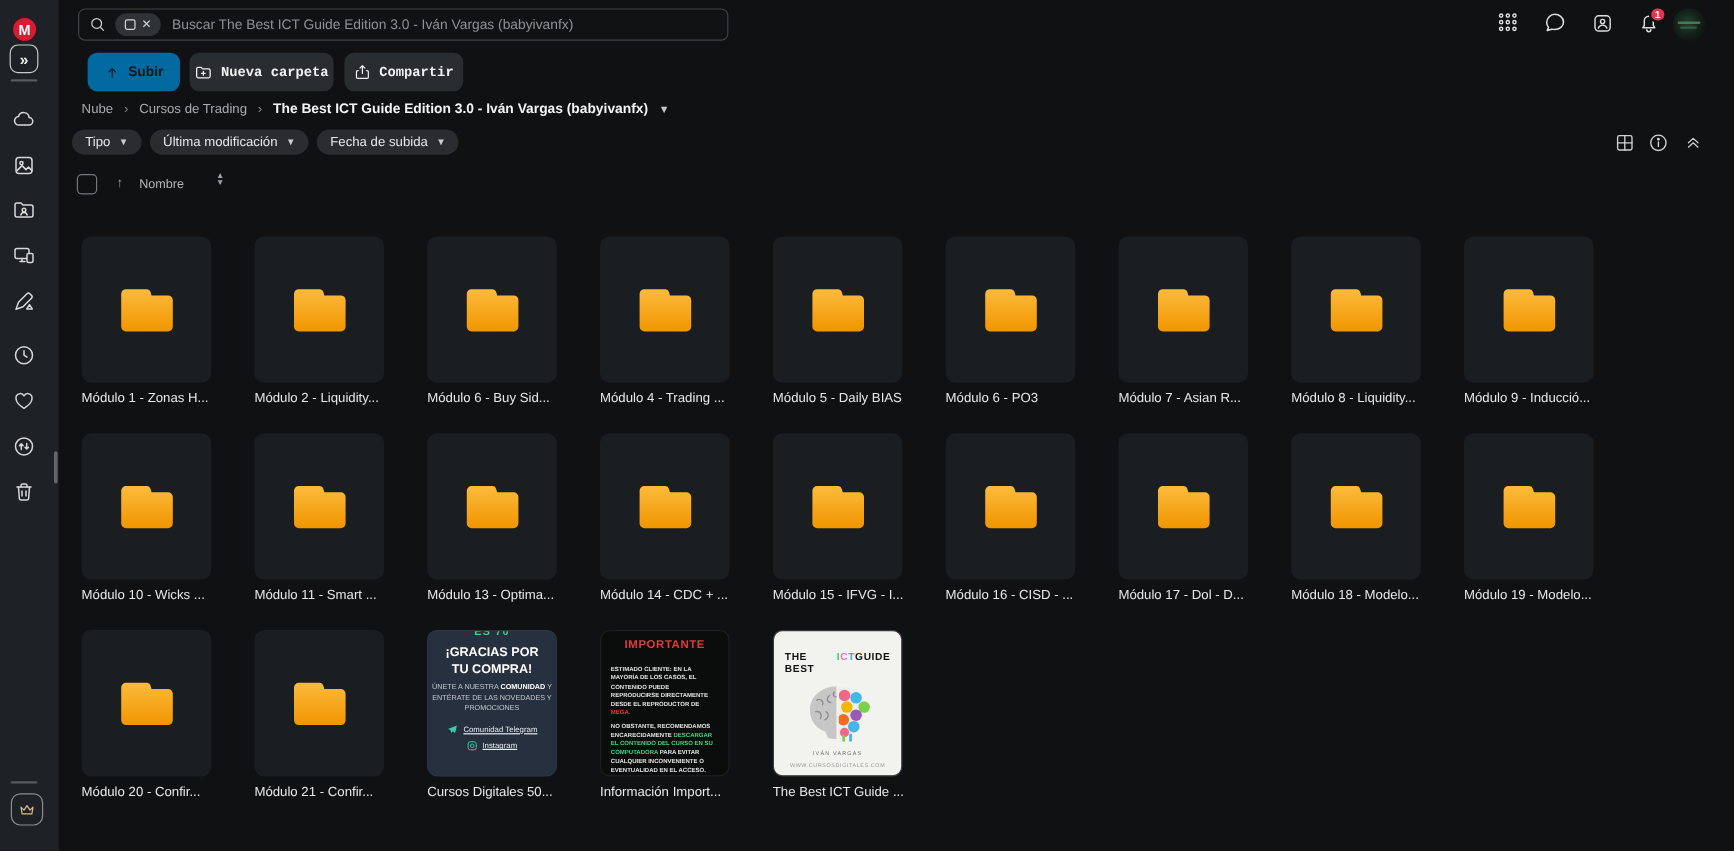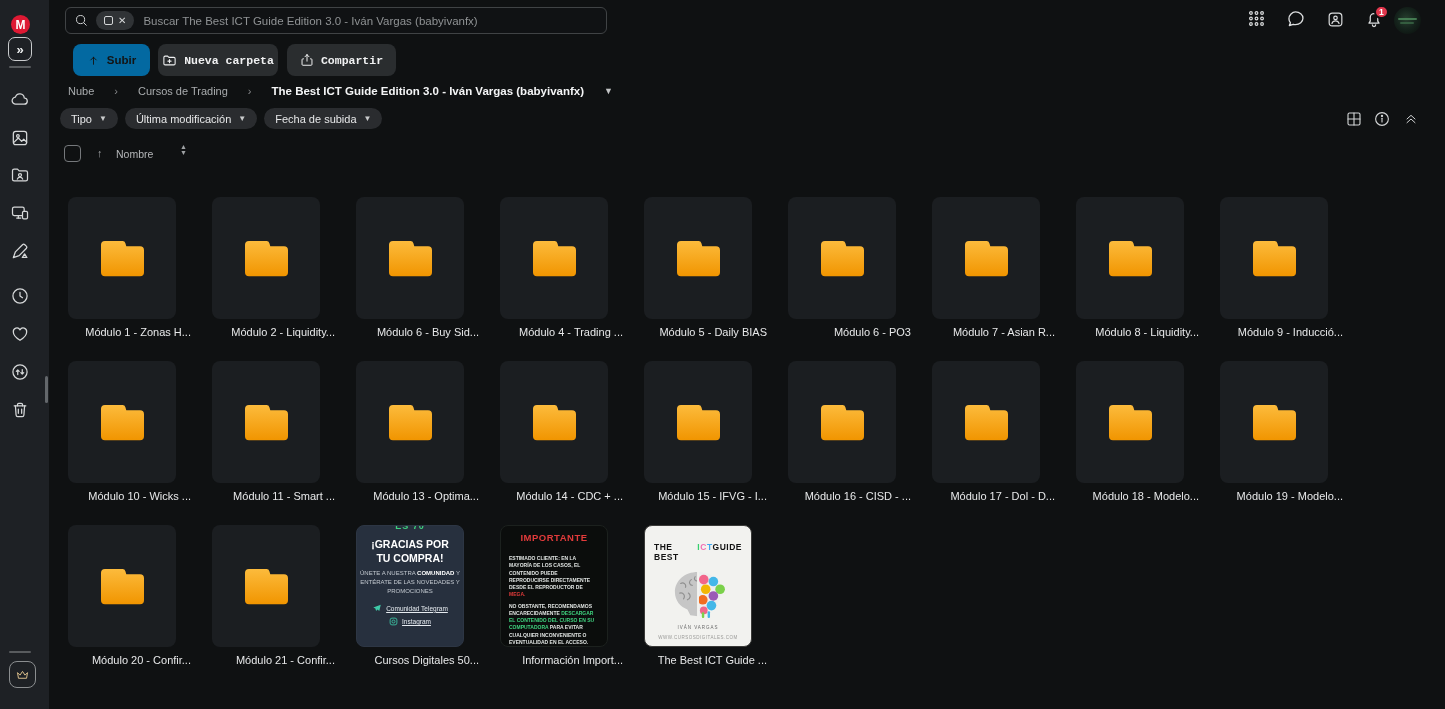--- a/index.html
+++ b/index.html
@@ -43,24 +43,24 @@
 
   
   .btn { position:absolute; top:44px; height:32px; border-radius:8px; display:flex; align-items:center; justify-content:center;
           gap:7px; font-size:11.5px; font-weight:600; cursor:pointer; }
   .btn svg { stroke-width:1.7; fill:none; stroke-linecap:round; stroke-linejoin:round; }
   .btn-light { left:73px; width:77px; background:#0369a1; color:#141414; }
   .btn-light svg { stroke:#141414; }
   .btn-dark { background:#2a2d2f; color:#f0f1f2;font-family:Liberation Mono, monospace; }
   .btn-dark svg { stroke:#f0f1f2; }
   #btn-newfolder { left:158px; width:120px; }
-  #btn-share { left:287px; width:109px; }
-
-  
-  .crumbs { position:absolute; left:68px; top:83px; height:15px; display:flex; align-items:center; gap:20px; font-size:11px; }
+  #btn-share { left:287px; width:99px; }
+
+  
+  .crumbs { position:absolute; left:68px; top:83px; height:15px; display:flex; align-items:center; gap:9px; font-size:11px; }
   .crumb { color:#a9acae; cursor:pointer; }
   .crumb-sep { color:#87898b; font-size:11px; }
   .crumb-cur { color:#f4f5f6; font-weight:bold; font-size:11.5px; }
   .crumb-chev { color:#c3c5c6; font-size:9px; cursor:pointer; }
 
   
   .filters { position:absolute; left:60px; top:108px; display:flex; gap:7px; }
   .fchip { height:21px; border-radius:11px; background:#2a2c2f; color:#e6e7e8; font-size:11px; display:flex; align-items:center;
           gap:7px; padding:0 11px; cursor:pointer; }
   .fchip span.cv { font-size:8px; color:#c9cbcc; }
@@ -73,21 +73,21 @@
   .hdr-arrow { position:absolute; left:97px; top:147px; color:#9fa2a4; font-size:11px; cursor:pointer; }
   .hdr-name { position:absolute; left:116px; top:148px; color:#b4b6b8; font-size:10.5px; cursor:pointer; }
   .hdr-sort { position:absolute; left:180px; top:144px; color:#9fa2a4; font-size:7px; line-height:6px; cursor:pointer; text-align:center; }
 
   
   .grid { position:absolute; left:68px; top:197px; width:1290px; display:grid;
           grid-template-columns:repeat(9,123px); column-gap:21px; row-gap:23px; }
   .cell { width:123px; }
   .thumb { width:108px; height:122px; border-radius:8px; background:#1b1e21; display:flex; align-items:center; justify-content:center;
           overflow:hidden; cursor:pointer; position:relative; }
-  .cell .lbl { margin-top:7px; font-size:11px; color:#e7e8e9; text-align:right; white-space:nowrap; overflow:hidden; }
+  .cell .lbl { margin-top:7px; font-size:11px; color:#e7e8e9; text-align:left; white-space:nowrap; overflow:hidden; }
 
   
   .t-gracias { background:#27303e; display:block; text-align:center; border:1px solid #2d3644; }
   .t-gracias .frag { color:#3fd37f; font-weight:bold; font-size:9px; margin-top:-5px; letter-spacing:1px; }
   .t-gracias h3 { color:#fff; font-size:10.5px; line-height:1.3; margin:7px 6px 4px; }
   .t-gracias .sub { color:#c2c8cf; font-size:6px; line-height:1.5; width:104px; margin:0 auto; }
   .t-gracias .sub b { color:#fff; }
   .t-gracias .lnk { display:flex; align-items:center; justify-content:center; gap:4px; margin-top:7px; }
   .t-gracias .lnk span { color:#e6ebf0; font-size:6.5px; text-decoration:underline; }
   .t-gracias .lnk.ig { margin-top:4px; }

